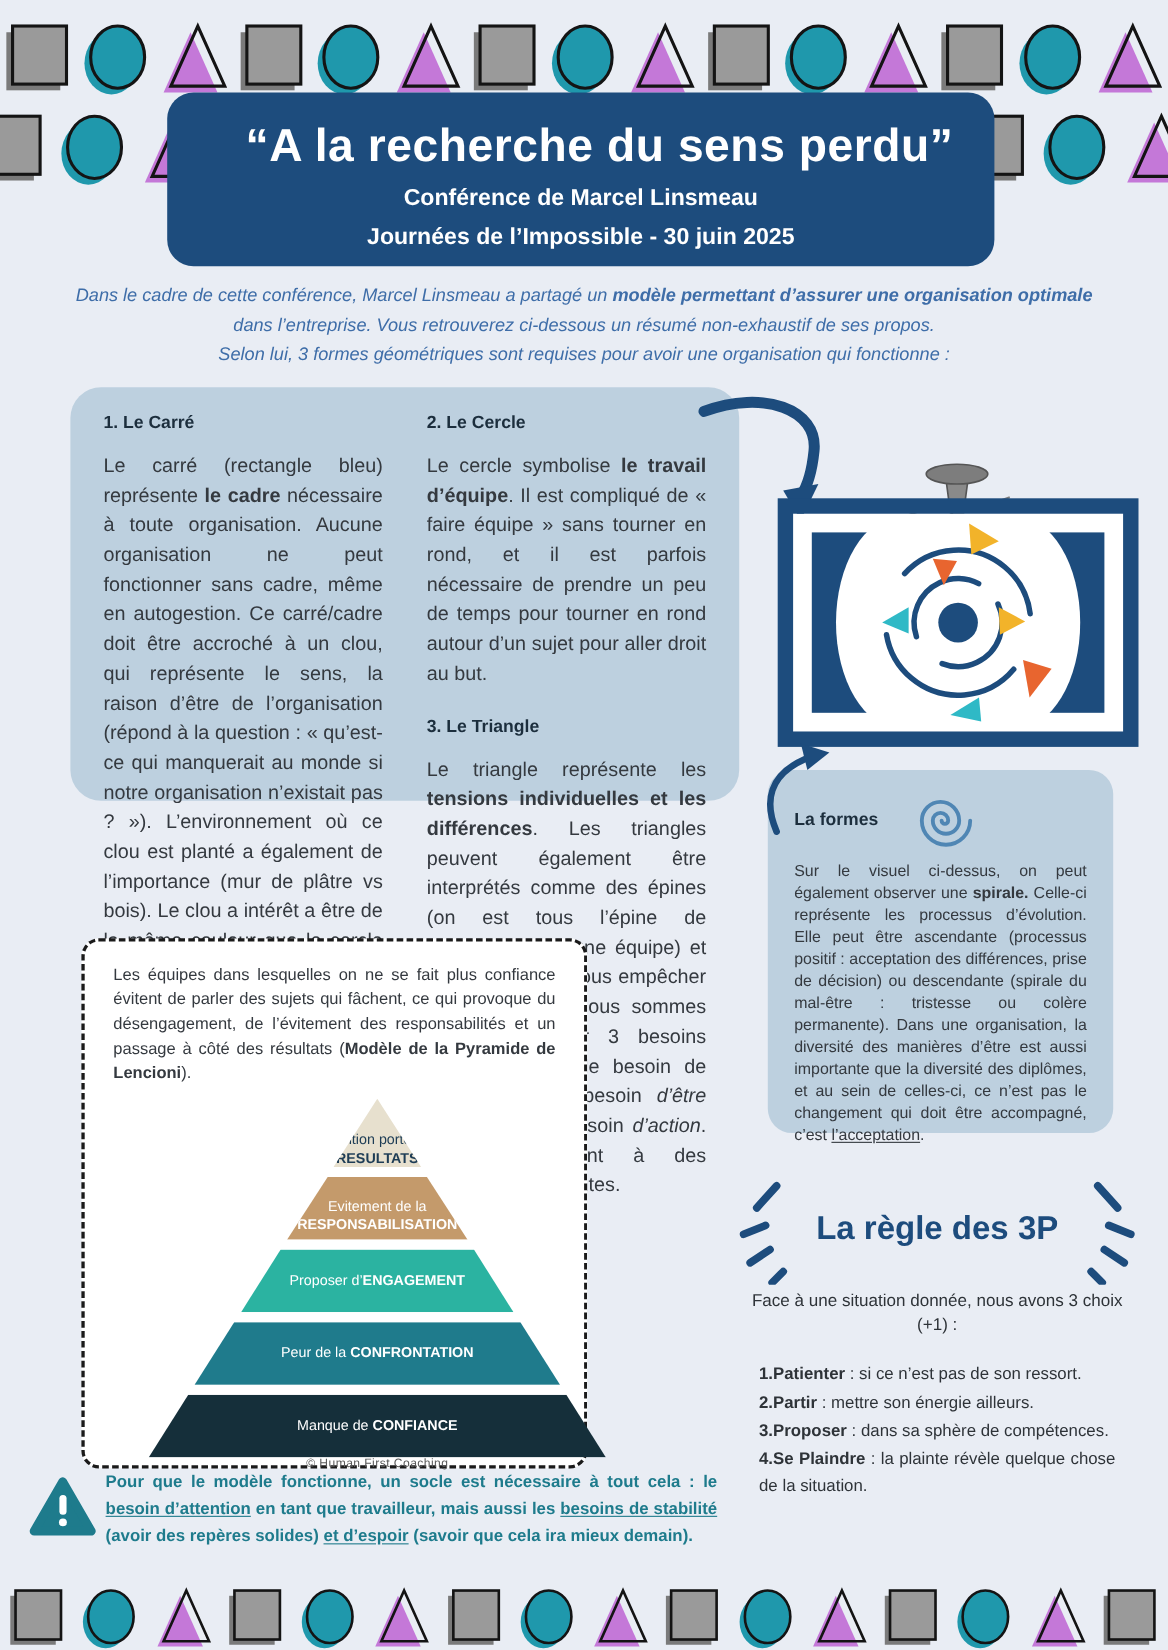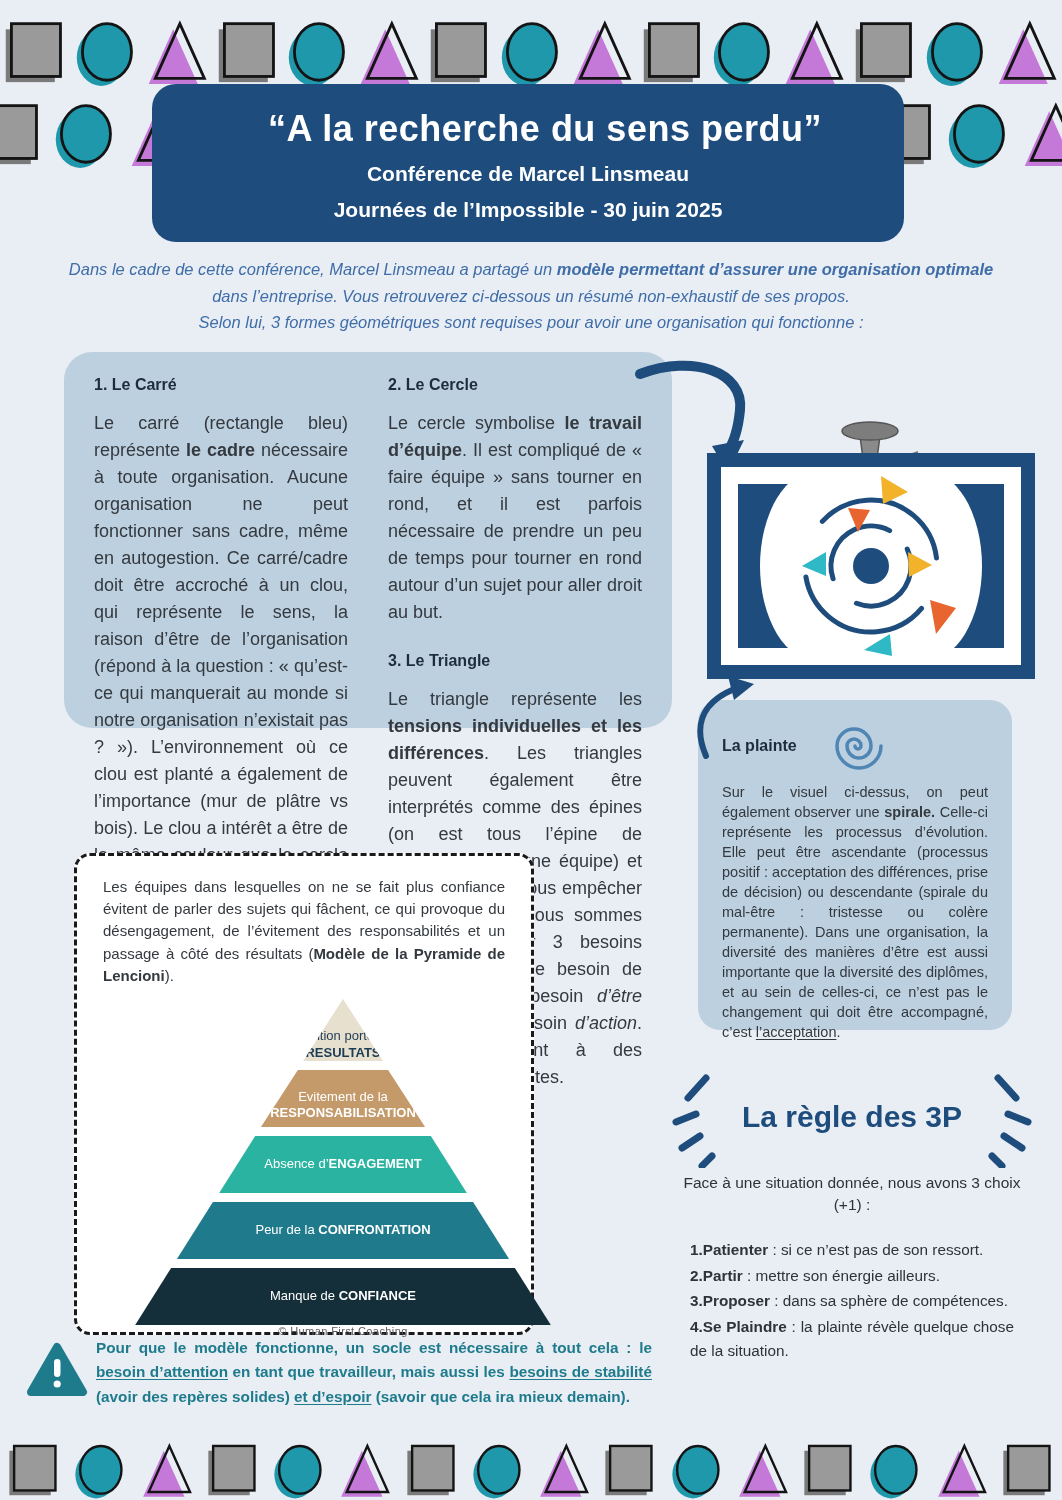--- a/index.html
+++ b/index.html
@@ -15,21 +15,21 @@
   .row-top1{top:14px;left:2px;width:1058px;}
   .row-top1 svg{width:66px;height:74px;}
   .row-top2{top:96px;left:-22px;width:1108px;}
   .row-top2 svg{width:66px;height:74px;}
   .row-bottom{top:1438px;left:6px;width:1050px;}
   .row-bottom svg{width:56px;height:62px;}
 
   
   .header-card{position:absolute;left:152px;top:84px;width:752px;height:158px;background:#1d4c7d;
                border-radius:24px;z-index:3;text-align:center;color:#fff;}
-  .header-card h1{margin:24px 0 6px;font-size:36px;letter-spacing:.5px;padding-left:34px;}
+  .header-card h1{margin:24px 0 6px;font-size:42px;letter-spacing:.5px;padding-left:34px;}
   .header-card .sub{font-size:21px;font-weight:700;line-height:1.7;}
 
   
   .intro{position:absolute;left:50px;top:256px;width:962px;text-align:center;font-style:italic;
          color:#3e6da8;font-size:16.5px;line-height:1.62;z-index:2;}
 
   
   .main-panel{position:absolute;left:64px;top:352px;width:608px;height:376px;background:#bdd0df;
               border-radius:28px;box-sizing:border-box;padding:24px 30px;display:flex;gap:40px;}
   .col{width:254px;}
@@ -340,39 +340,39 @@
     <circle cx="173" cy="154" r="18" fill="#1d4c7d"></circle>
   </svg>
 
   <svg class="small-arrow" viewBox="0 0 70 95">
     <path d="M 14,88 C 2,60 8,36 40,22" fill="none" stroke="#1d4c7d" stroke-width="6" stroke-linecap="round"></path>
     <polygon points="36,8 62,16 42,32" fill="#1d4c7d"></polygon>
   </svg>
 
   <div class="spirale-panel">
     <div class="spirale-head">
-      <span class="sec-heading">La plainte</span>
+      <span class="sec-heading">La formes</span>
       <svg width="56" height="56" viewBox="0 0 56 56">
         <path d="M 50,28 A 22,22 0 0 1 6,28 A 17,17 0 0 1 40,28 A 12,12 0 0 1 16,28 A 7,7 0 0 1 30,28 A 3,3 0 0 1 24,28" fill="none" stroke="#4f86b4" stroke-width="3.5" stroke-linecap="round"></path>
       </svg>
     </div>
     <p class="spirale-body"><span>Sur le visuel ci-dessus, on peut également observer une </span><span class="b">spirale.</span><span> Celle-ci représente les processus d’évolution. Elle peut être ascendante (processus positif : acceptation des différences, prise de décision) ou descendante (spirale du mal-être : tristesse ou colère permanente). Dans une organisation, la diversité des manières d’être est aussi importante que la diversité des diplômes, et au sein de celles-ci, ce n’est pas le changement qui doit être accompagné, c’est </span><span class="u">l’acceptation</span><span>.</span></p>
   </div>
 
   <div class="lencioni-box">
     <p class="lencioni-intro"><span>Les équipes dans lesquelles on ne se fait plus confiance évitent de parler des sujets qui fâchent, ce qui provoque du désengagement, de l’évitement des responsabilités et un passage à côté des résultats (</span><span class="b">Modèle de la Pyramide de Lencioni</span><span>).</span></p>
     <div class="pyramid">
       <div class="p-layer pl0">
         <span class="lbl"><span>Inattention portée aux </span><span class="em">RESULTATS</span></span>
       </div>
       <div class="p-layer pl1">
         <span class="lbl"><span>Evitement de la </span><span class="em">RESPONSABILISATION</span></span>
       </div>
       <div class="p-layer pl2">
-        <span class="lbl"><span>Absence d’</span><span class="em">ENGAGEMENT</span></span>
+        <span class="lbl"><span>Proposer d’</span><span class="em">ENGAGEMENT</span></span>
       </div>
       <div class="p-layer pl3">
         <span class="lbl"><span>Peur de la </span><span class="em">CONFRONTATION</span></span>
       </div>
       <div class="p-layer pl4">
         <span class="lbl"><span>Manque de </span><span class="em">CONFIANCE</span></span>
       </div>
       <div class="p-credit">© Human First Coaching</div>
     </div>
   </div>

